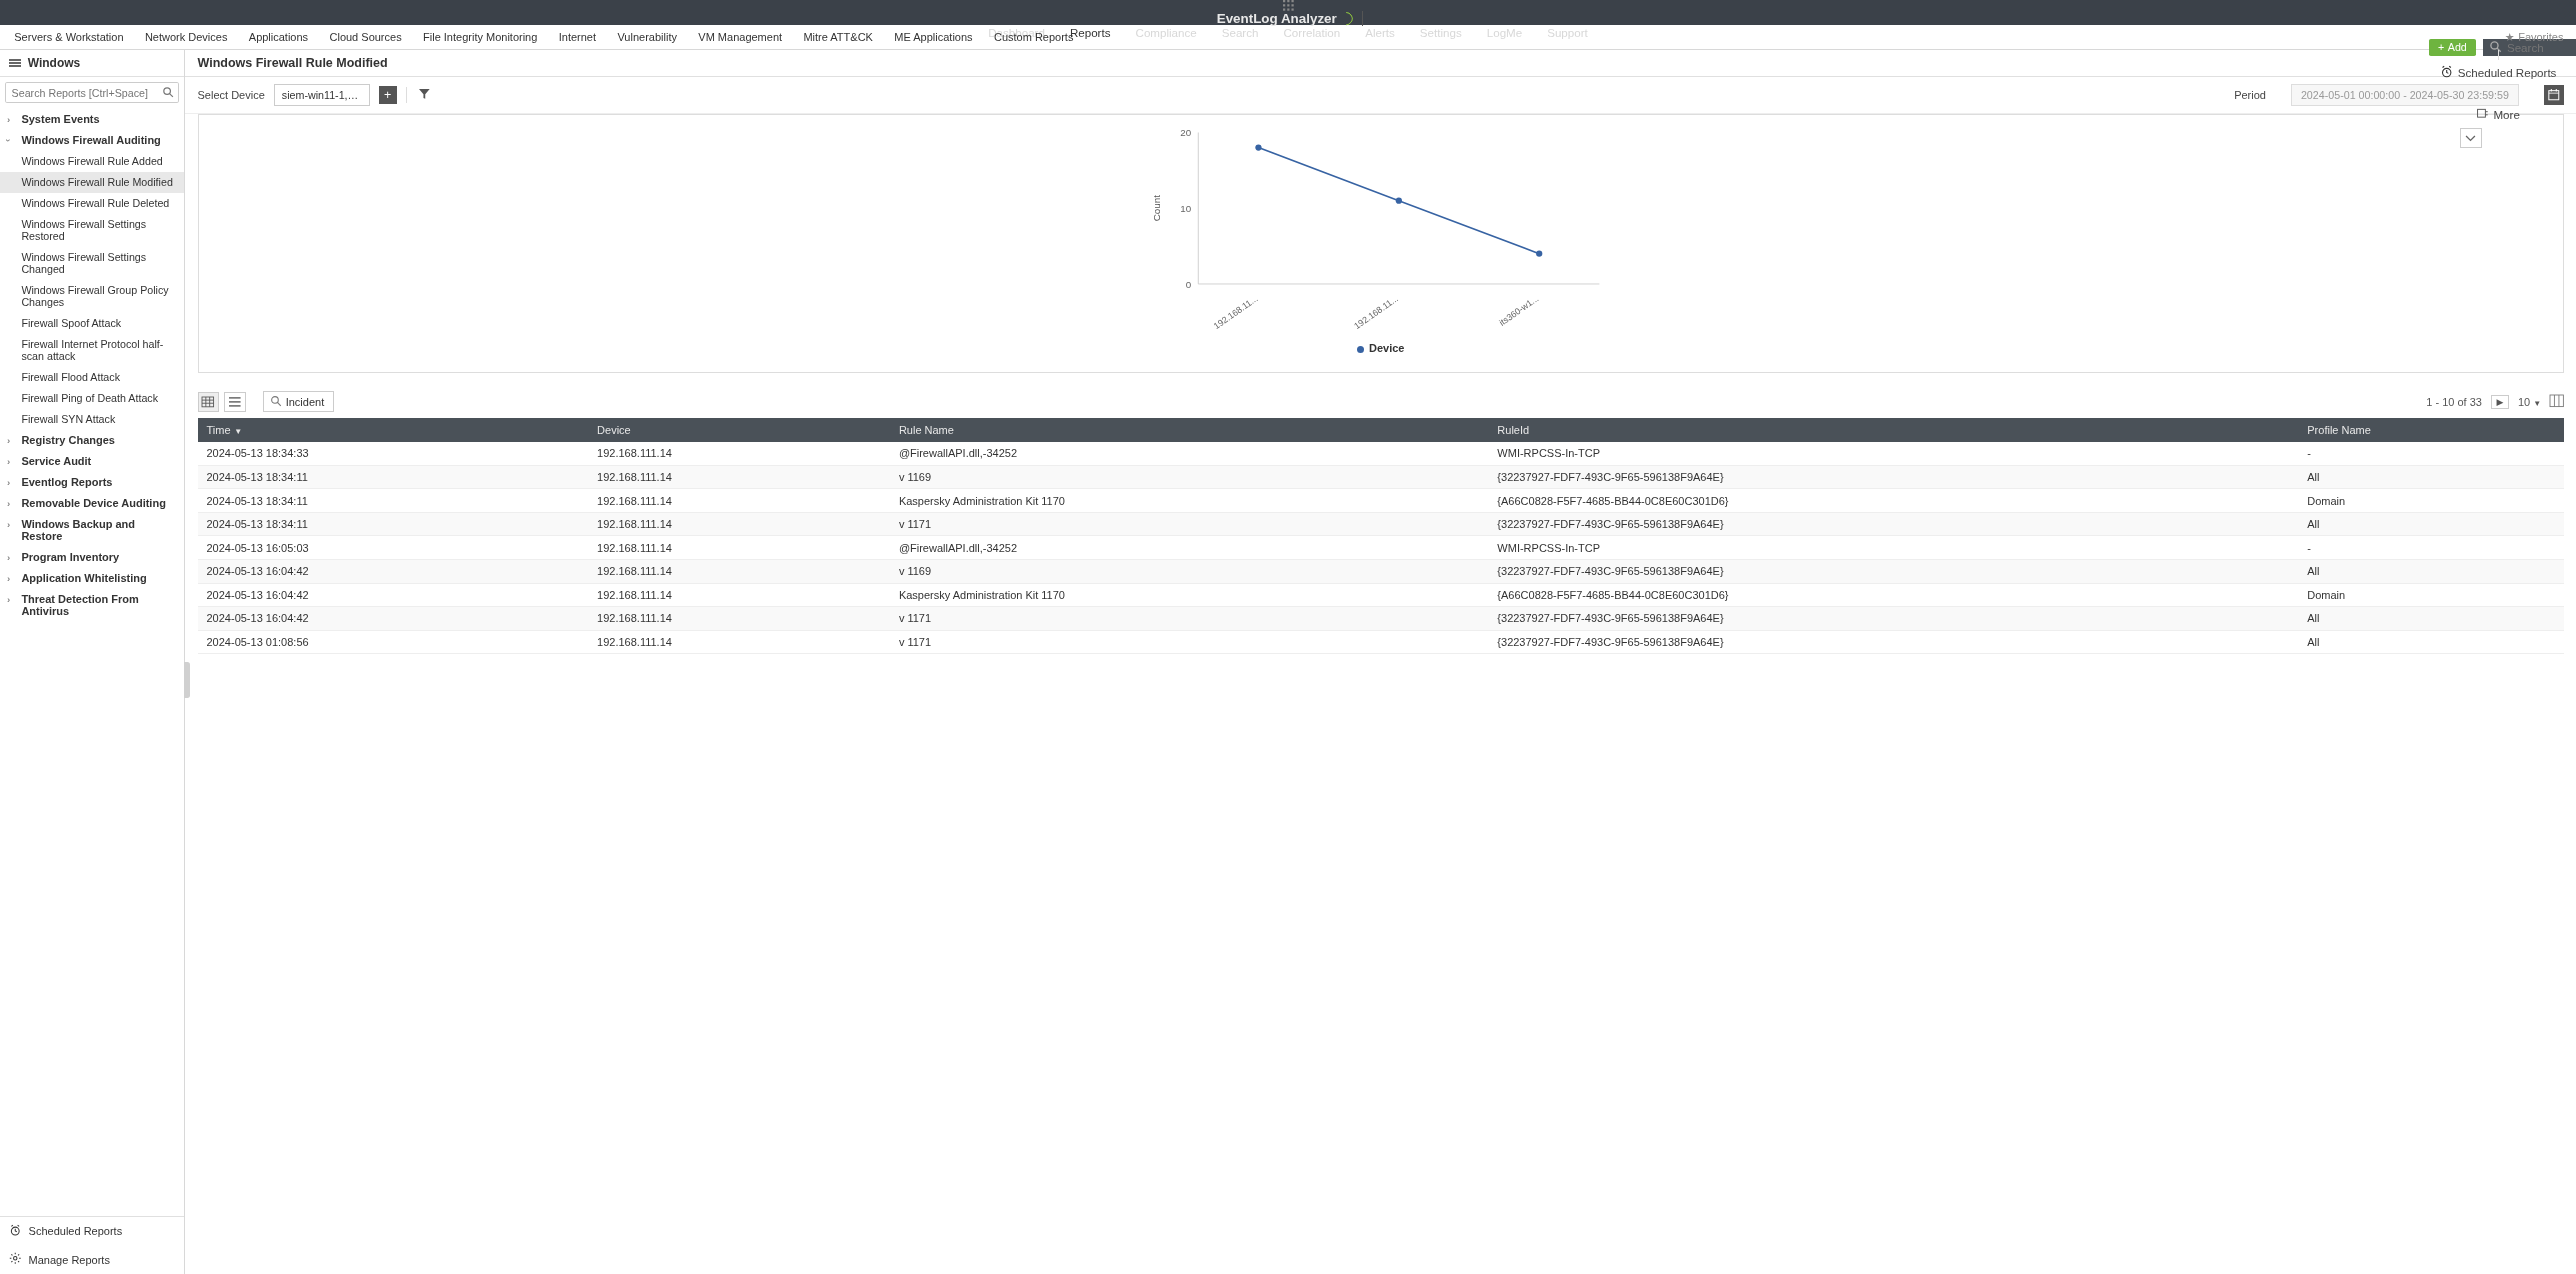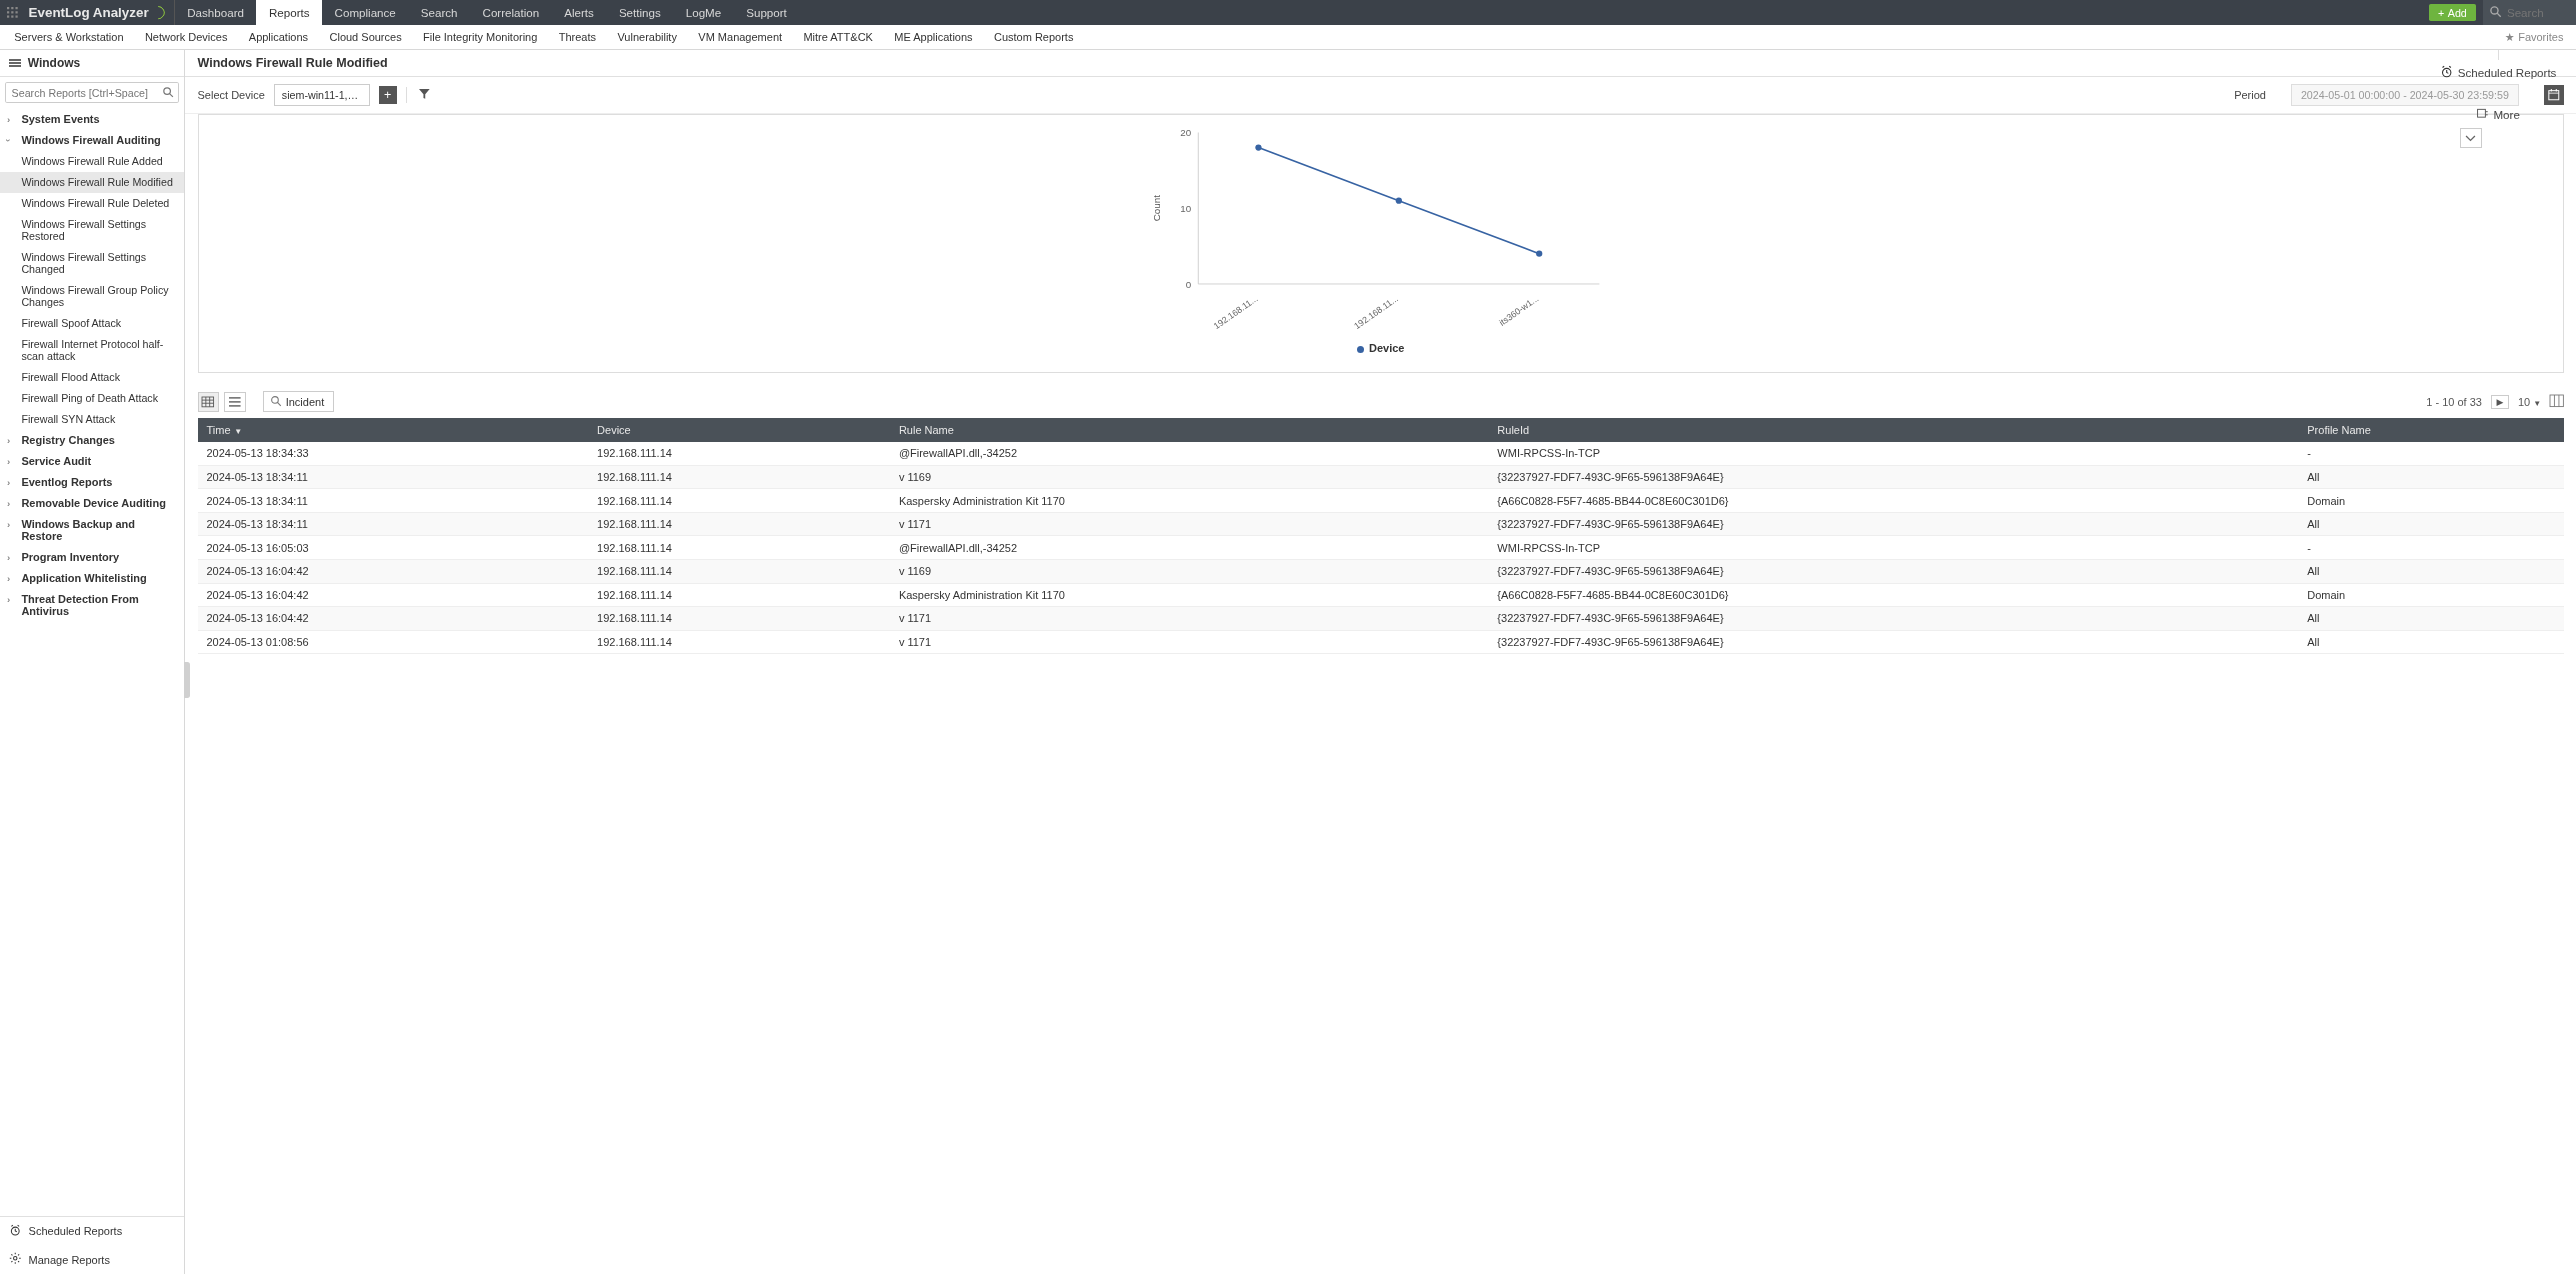--- a/index.html
+++ b/index.html
@@ -1,19 +1,19 @@
 <!DOCTYPE html>
 <html style="font-size:14.3px"><head>
 <meta charset="utf-8">
 <style>
 * { margin:0; padding:0; box-sizing:border-box; font-family:-apple-system,"Segoe UI",Arial,sans-serif; }
 body { font-size:11.6px; color:#333; background:#fff; overflow:hidden; }
 
 
-.topbar { background:#3b4149; height:25px; display:flex; align-items:center; color:#d8d8d8; }
+.topbar { background:#3b4149; height:25px; display:flex; align-items:center; color:#d8d8d8;flex-direction:column; }
 .apps-icon { width:25px; display:flex; justify-content:center; align-items:center; color:#999; }
 .brand { font-size:13.4px; font-weight:600; color:#e8e8e8; padding:0 9px 0 3.6px; border-right:0.9px solid #555; height:100%; display:flex; align-items:center; position:relative; }
 .brand-arc { width:12.5px; height:12.5px; border:1.8px solid #8fc63f; border-left-color:transparent; border-bottom-color:transparent; border-radius:50%; transform:rotate(45deg); margin-left:3.6px; }
 .nav { display:flex; height:100%; }
 .nav-item { padding:0 12.5px; display:flex; align-items:center; cursor:pointer; color:#d8d8d8; font-size:11.6px; }
 .nav-item.active { background:#fff; color:#333; }
 .top-right { margin-left:auto; display:flex; align-items:center; height:100%; }
 .add-btn { background:#6eb43f; color:#fff; padding:2.7px 9px; border-radius:1.8px; display:flex; align-items:center; gap:3.6px; margin-right:7.1px; cursor:pointer; font-size:10.7px; }
 .srch-top { background:#4a5158; display:flex; align-items:center; padding:0 7.1px; height:100%; gap:5.3px; color:#aaa; }
 .srch-top input { background:transparent; border:0; color:#ccc; outline:none; width:62px; font-size:11.6px; }
@@ -140,21 +140,21 @@
   </div>
 </div>
 
 <div class="subnav">
   <div id="subnav-items" style="display:flex;height:100%">
       <div class="subnav-item">Servers &amp; Workstation</div>
       <div class="subnav-item">Network Devices</div>
       <div class="subnav-item">Applications</div>
       <div class="subnav-item">Cloud Sources</div>
       <div class="subnav-item">File Integrity Monitoring</div>
-      <div class="subnav-item">Threats</div>
+      <div class="subnav-item">Internet</div>
       <div class="subnav-item">Vulnerability</div>
       <div class="subnav-item">VM Management</div>
       <div class="subnav-item">Mitre ATT&amp;CK</div>
       <div class="subnav-item">ME Applications</div>
       <div class="subnav-item">Custom Reports</div>
     </div>
   <div class="fav">
     <span>★</span>
     <span>Favorites</span>
   </div>

